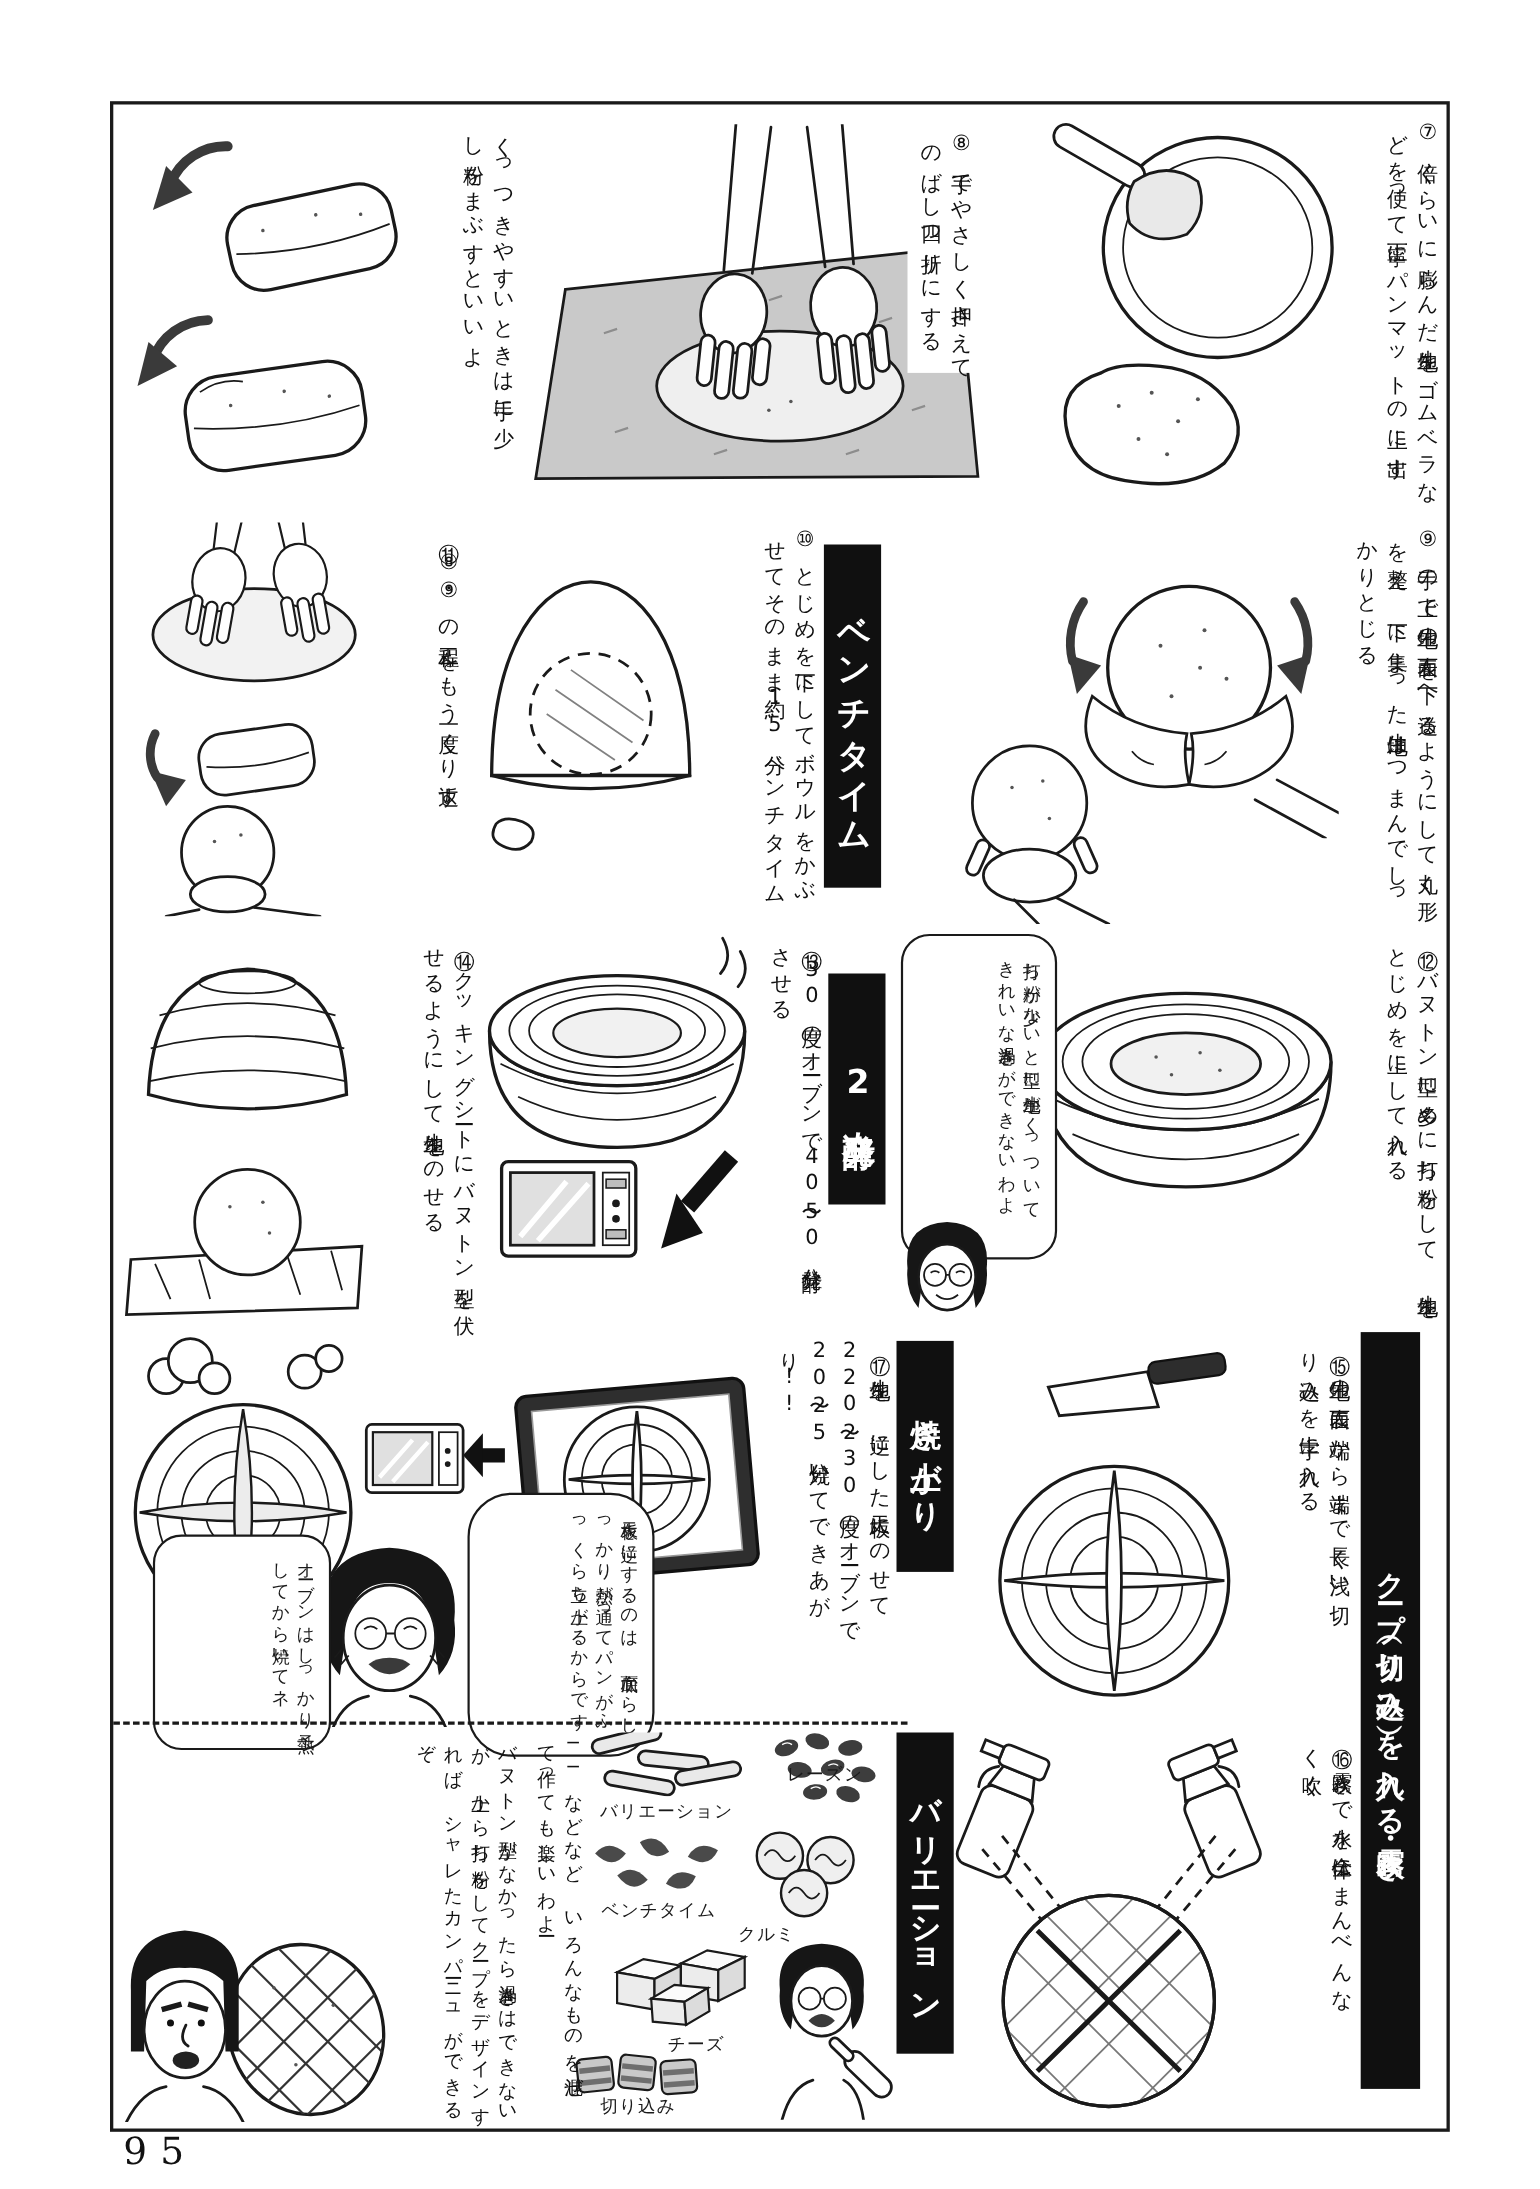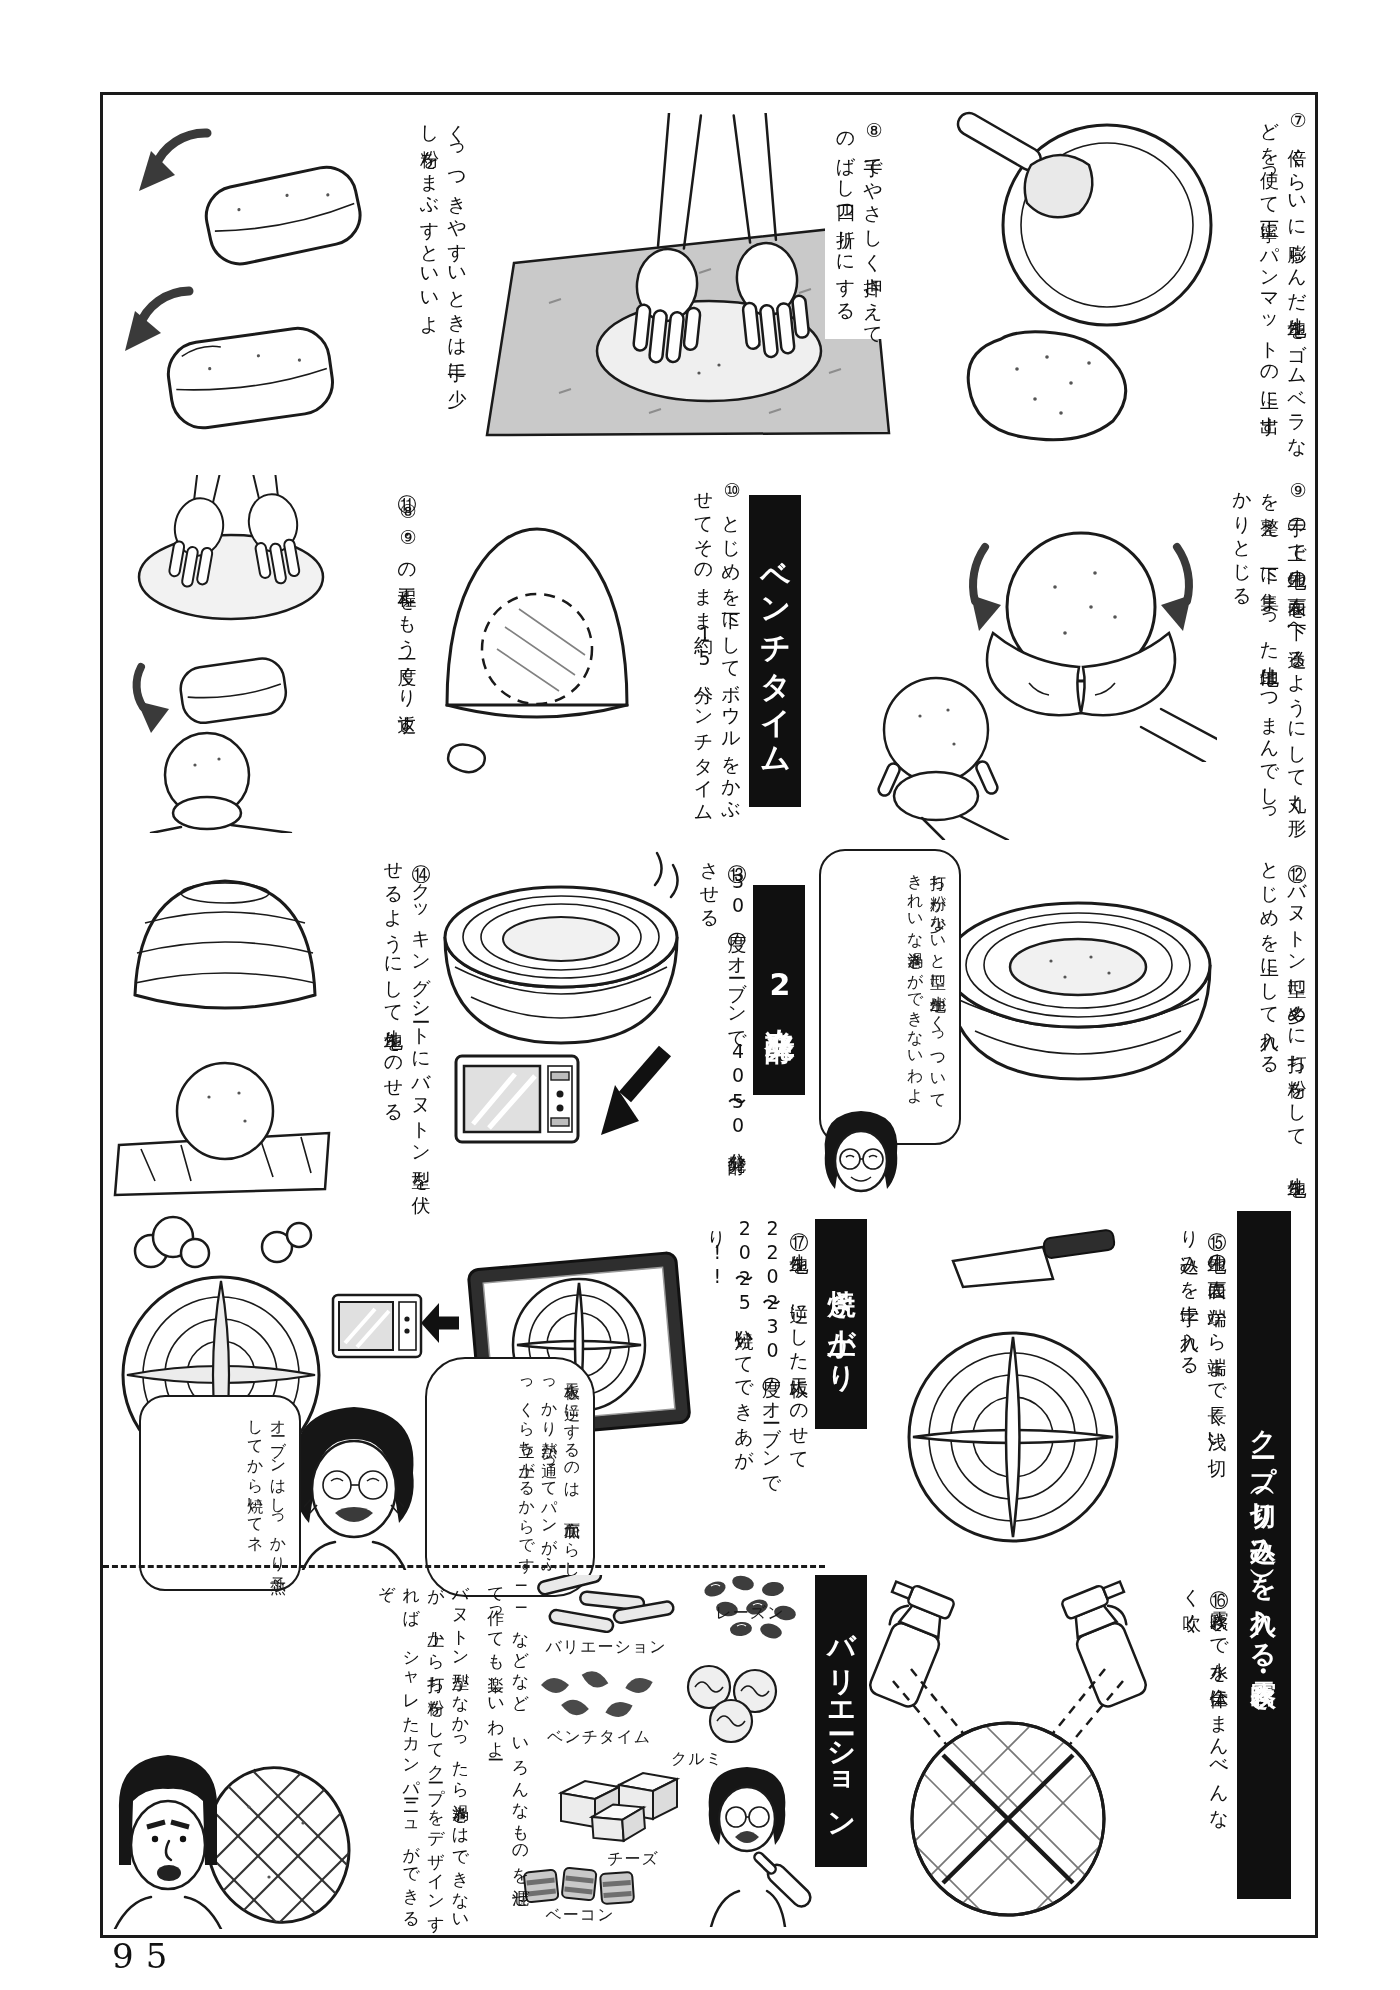--- a/index.html
+++ b/index.html
@@ -525,21 +525,21 @@
             <rect x="44" y="23" width="28" height="5" fill="#6e6e6e"></rect>
           </g>
         <g transform="rotate(-4 96 22)">
             <rect x="80" y="8" width="32" height="30" rx="5" fill="#c9c9c9" stroke="#1a1a1a" stroke-width="2"></rect>
             <rect x="82" y="16" width="28" height="5" fill="#6e6e6e"></rect>
             <rect x="82" y="27" width="28" height="5" fill="#6e6e6e"></rect>
           </g>
       </g>
     </svg>
   </div>
-  <div class="hlabel" style="left:418px;top:1810px;width:118px;">ベーコン</div>
+  <div class="hlabel" style="left:418px;top:1810px;width:118px;">切り込み</div>
 
   <div class="vtext" style="left:378px;top:1480px;height:340px;width:52px;font-size:17px;">──などなど いろんなものを混ぜて作っても楽しいわよー</div>
 
   <div class="abs" style="left:596px;top:1662px;width:114px;height:170px;">
     <svg width="114" height="170" viewBox="0 0 114 170">
       <path class="dark" d="M10,52 Q6,12 48,10 Q90,12 86,52 Q88,74 76,88 L72,60 Q70,32 48,32 Q26,32 24,60 L20,88 Q8,74 10,52z"></path>
       <ellipse class="s25" cx="48" cy="62" rx="28" ry="32"></ellipse>
       <circle class="thin" cx="37" cy="60" r="10"></circle>
       <circle class="thin" cx="60" cy="60" r="10"></circle>
       <line class="thin" x1="47" y1="60" x2="50" y2="60"></line>

